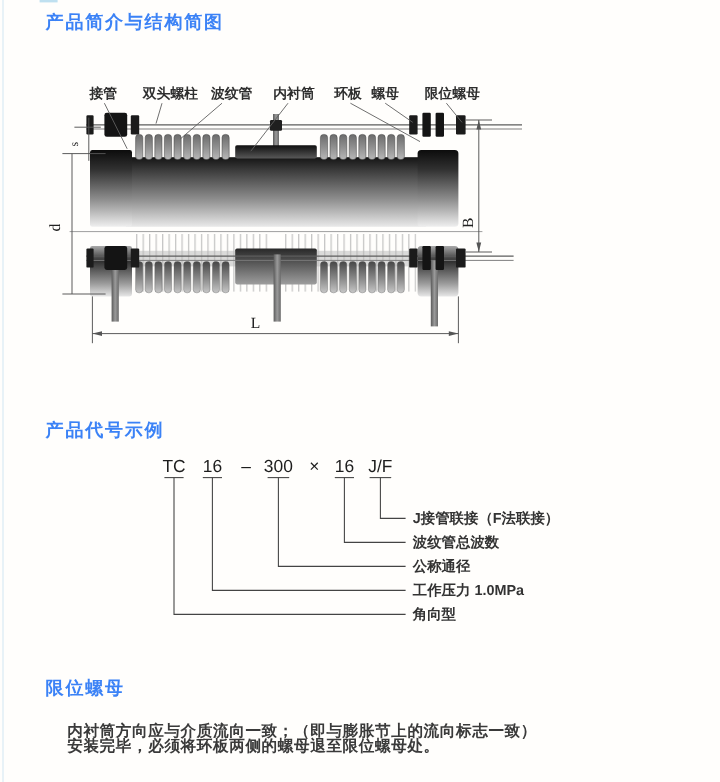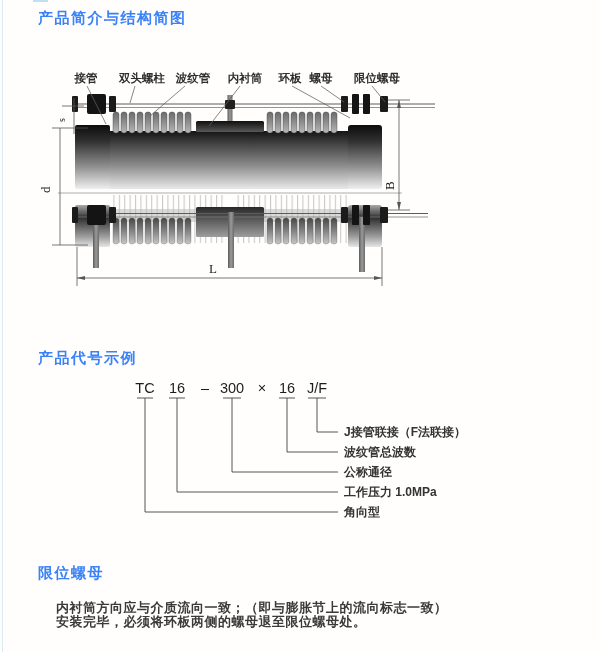--- a/index.html
+++ b/index.html
@@ -16,21 +16,21 @@
     white-space:nowrap;
   }
   #title1{top:9px;}
   #title2{top:349px;}
   #title3{top:564px;}
   .install-text{
     position:absolute;left:56px;width:500px;
     font-size:13px;font-weight:bold;color:#3a3a3a;letter-spacing:.5px;
     line-height:22px;white-space:nowrap;
   }
-  #install-line1{top:598px;font-family:Liberation Mono, monospace;}
+  #install-line1{top:598px;}
   #install-line2{top:611px;}
   svg{position:absolute;left:0;}
   #diagram-svg{top:62px;}
   #code-svg{top:375px;}
   text{font-family:"Liberation Sans", sans-serif;}
   .dimletter{font-family:"Liberation Serif", serif;font-style:normal;}
   .codetext{font-family:"Liberation Serif", serif;}
 </style>
 </head>
 <body>

